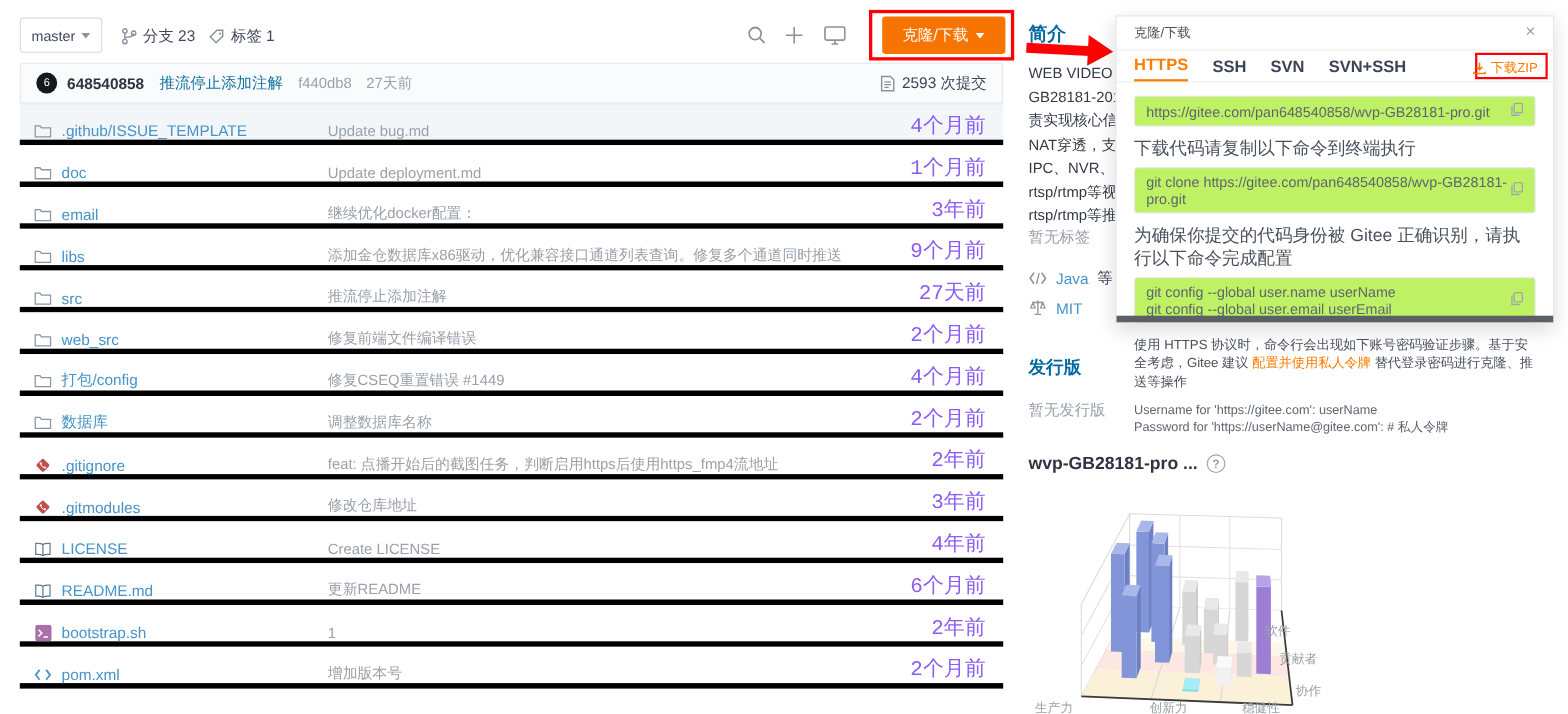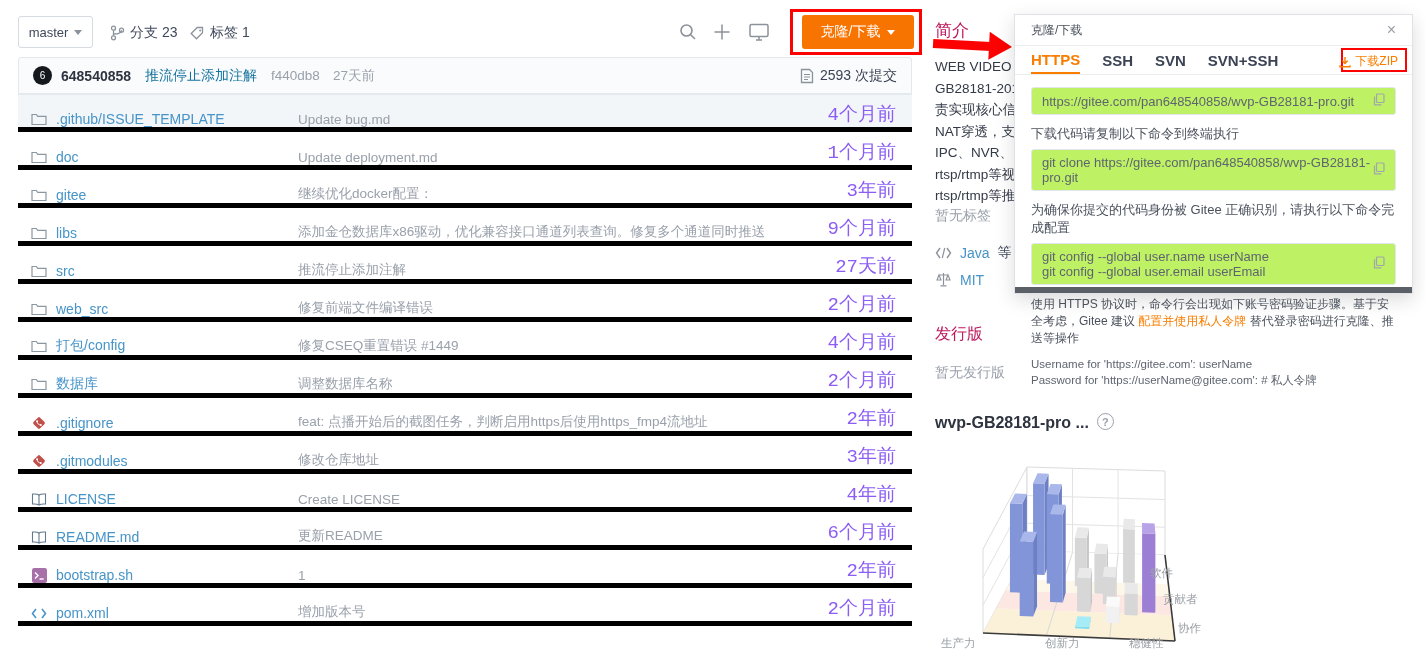--- a/index.html
+++ b/index.html
@@ -36,21 +36,21 @@
   .file-table { left:18px; top:94px; width:894px; }
   .file-row { height:38px; display:flex; align-items:flex-end; border-bottom:5px solid #000000; padding-left:12px; background:#fff; }
   .file-row.hl { background:#f3f6f9; border-top:1px solid #e6eaee; }
   .file-name-cell { width:268px; display:flex; align-items:center; gap:8px; }
   .file-name { font-size:14px; color:#4694c8; cursor:pointer; white-space:nowrap; }
   .file-msg { font-size:13.5px; color:#9aa1ab; white-space:nowrap; overflow:hidden; cursor:pointer; }
   .file-time { margin-left:auto; padding-right:16px; font-size:19px; color:#8b5cf6; white-space:nowrap;font-family:Liberation Mono, monospace; }
   .ficon { width:18px; display:flex; justify-content:center; }
 
   
-  .sb-title { font-size:17px; font-weight:normal; color:#be185d; }
+  .sb-title { font-size:17px; font-weight:bold; color:#0369a1; }
   .desc { left:935px; top:56px; width:79px; overflow:hidden; }
   .desc div { font-size:13.5px; line-height:21.5px; color:#333a47; white-space:nowrap; }
   .muted { color:#9aa1ab; font-size:14px;text-align:center; }
   .sb-row { display:flex; align-items:center; gap:8px; font-size:14px; }
   .sb-link { color:#4694c8; cursor:pointer; }
   .q-icon { width:17px; height:17px; border:1.4px solid #9aa1ab; border-radius:50%; color:#9aa1ab;
     font-size:11px; display:inline-flex; align-items:center; justify-content:center; margin-left:8px;
     vertical-align:2px; cursor:pointer; }
 
   
@@ -69,21 +69,21 @@
   .tab { font-size:15px; color:#3c4354; font-weight:bold; cursor:pointer; height:100%; display:flex; align-items:center; }
   .tab.active { color:#fa7d00; border-bottom:2px solid #fa7d00; }
   .zip-btn { position:absolute; right:10px; top:5px; display:flex; align-items:center; gap:4px;
     color:#fa7d00; font-size:12px; cursor:pointer; padding:2px 4px; }
   .zip-anno { position:absolute; right:5px; top:2px; width:66px; height:24px; border:2px solid #fd0202; }
   .modal-body { padding:9px 16px 0 16px; position:relative; }
   .code-box { background:#bef264; border:1px solid #e2e6ea; border-radius:3px; display:flex; align-items:center;
     padding:5px 10px; font-size:13px; color:#5e6570; }
   .code-box .copy { margin-left:auto; cursor:pointer; flex:none; }
   .tip-h { font-size:12.5px; font-weight:bold; color:#333a47; margin-top:12px; }
-  .tip-t { font-size:13px; color:#4a515c; margin-top:10px; }
+  .tip-t { font-size:16px; color:#4a515c; margin-top:10px; }
   .note { font-size:12px; color:#4a515c; line-height:17px; margin-top:11px; }
   .note .olink { color:#fa7d00; cursor:pointer; }
   .mono-l { font-size:11.5px; color:#5e6570; line-height:16px; margin-top:9px; }
   .modal-scrollbar { position:absolute; left:0; bottom:0; width:100%; height:6px; background:#5b6067; }
 
   .chart-wrap { left:925px; top:449px; width:300px; height:200px; }
 </style>
 </head>
 <body>
 
@@ -174,21 +174,21 @@
       <span class="file-msg">Update deployment.md</span>
       <span class="file-time">1个月前</span>
     </div>
     <div class="file-row">
       <span class="file-name-cell">
         <span class="ficon">
           <svg width="16" height="14" viewBox="0 0 16 14">
             <path d="M1 2.5h4.3l1.4 1.8H15v8.2H1z" fill="none" stroke="#8a97a0" stroke-width="1.2"></path>
           </svg>
         </span>
-        <span class="file-name">gitee</span>
+        <span class="file-name">email</span>
       </span>
       <span class="file-msg">继续优化docker配置：</span>
       <span class="file-time">3年前</span>
     </div>
     <div class="file-row">
       <span class="file-name-cell">
         <span class="ficon">
           <svg width="16" height="14" viewBox="0 0 16 14">
             <path d="M1 2.5h4.3l1.4 1.8H15v8.2H1z" fill="none" stroke="#8a97a0" stroke-width="1.2"></path>
           </svg>

